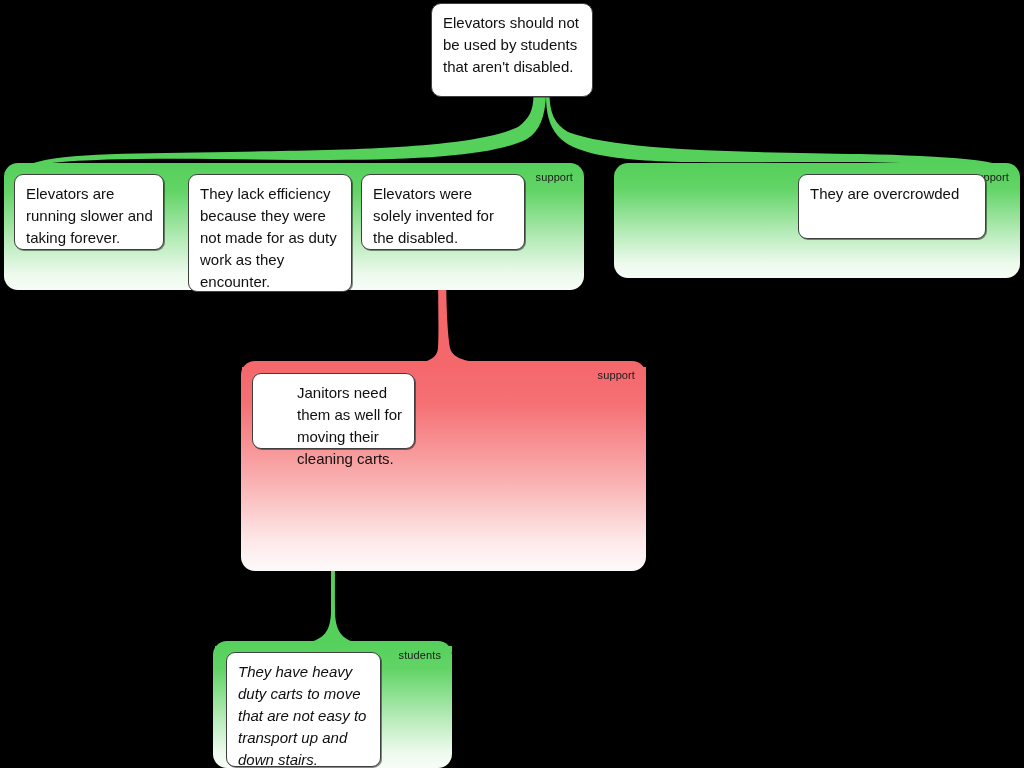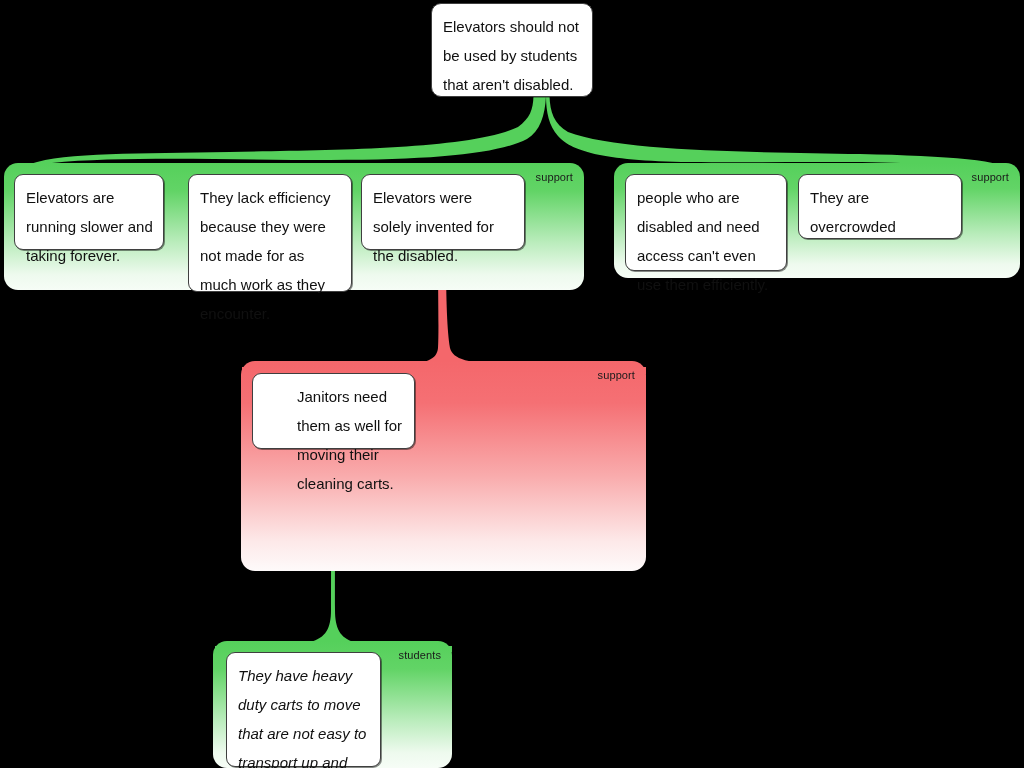--- a/index.html
+++ b/index.html
@@ -36,21 +36,21 @@
 
   
   .card{
     position:absolute;
     background:#ffffff;
     border:1px solid #3f3f3f;
     border-radius:9px;
     box-sizing:border-box;
     padding:8px 10px 8px 11px;
     font-size:15px;
-    line-height:29px;
+    line-height:22px;
     color:#101010;
     box-shadow:1px 1px 0 rgba(0,0,0,0.45);
   }
   .card.root{
     border-radius:10px;
     box-shadow:1px 1px 0 rgba(0,0,0,0.35);
   }
   .card span{display:block;}
 </style>
 </head>
@@ -114,33 +114,30 @@
     <span>Elevators should not be used by students that aren't disabled.</span>
   </div>
 
   <div class="group support" style="left:4px;top:163px;width:580px;height:127px;">
     <span class="group-label">support</span>
   </div>
   <div class="card" style="left:14px;top:174px;width:150px;height:76px;">
     <span>Elevators are running slower and taking forever.</span>
   </div>
   <div class="card" style="left:188px;top:174px;width:164px;height:118px;">
-    <span>They lack efficiency because they were not made for as much work as they encounter.</span>
+    <span>They lack efficiency because they were not made for as duty work as they encounter.</span>
   </div>
   <div class="card" style="left:361px;top:174px;width:164px;height:76px;">
     <span>Elevators were solely invented for the disabled.</span>
   </div>
 
   <div class="group support" style="left:614px;top:163px;width:406px;height:115px;">
     <span class="group-label">support</span>
   </div>
-  <div class="card" style="left:625px;top:174px;width:162px;height:97px;">
-    <span>people who are disabled and need access can't even use them efficiently.</span>
-  </div>
-  <div class="card" style="left:798px;top:174px;width:164px;height:65px;">
+  <div class="card" style="left:798px;top:174px;width:188px;height:65px;">
     <span>They are overcrowded</span>
   </div>
 
   <div class="group oppose" style="left:241px;top:361px;width:405px;height:210px;">
     <span class="group-label">support</span>
   </div>
   <div class="card" style="left:252px;top:373px;width:163px;height:76px;padding-left:44px;">
     <span>Janitors need them as well for moving their cleaning carts.</span>
   </div>
 

